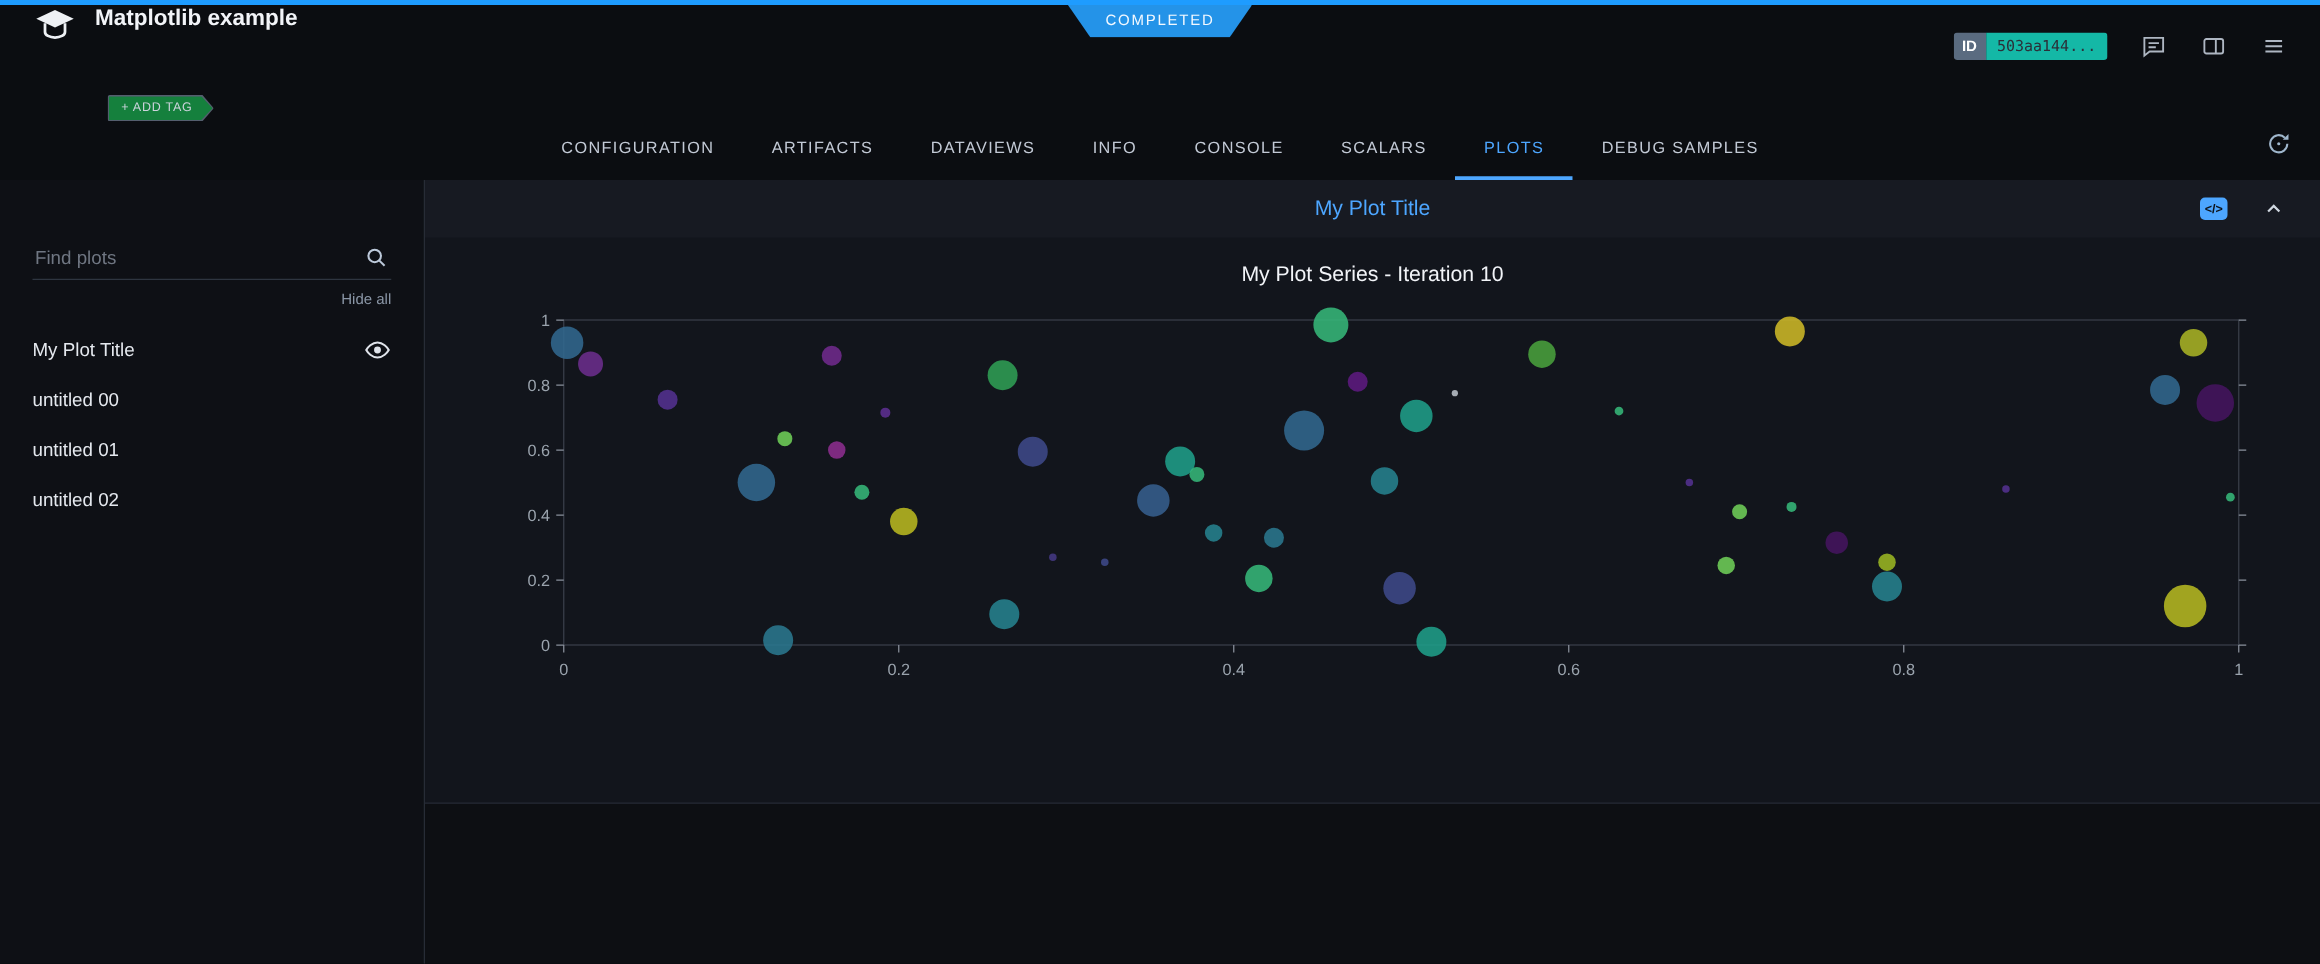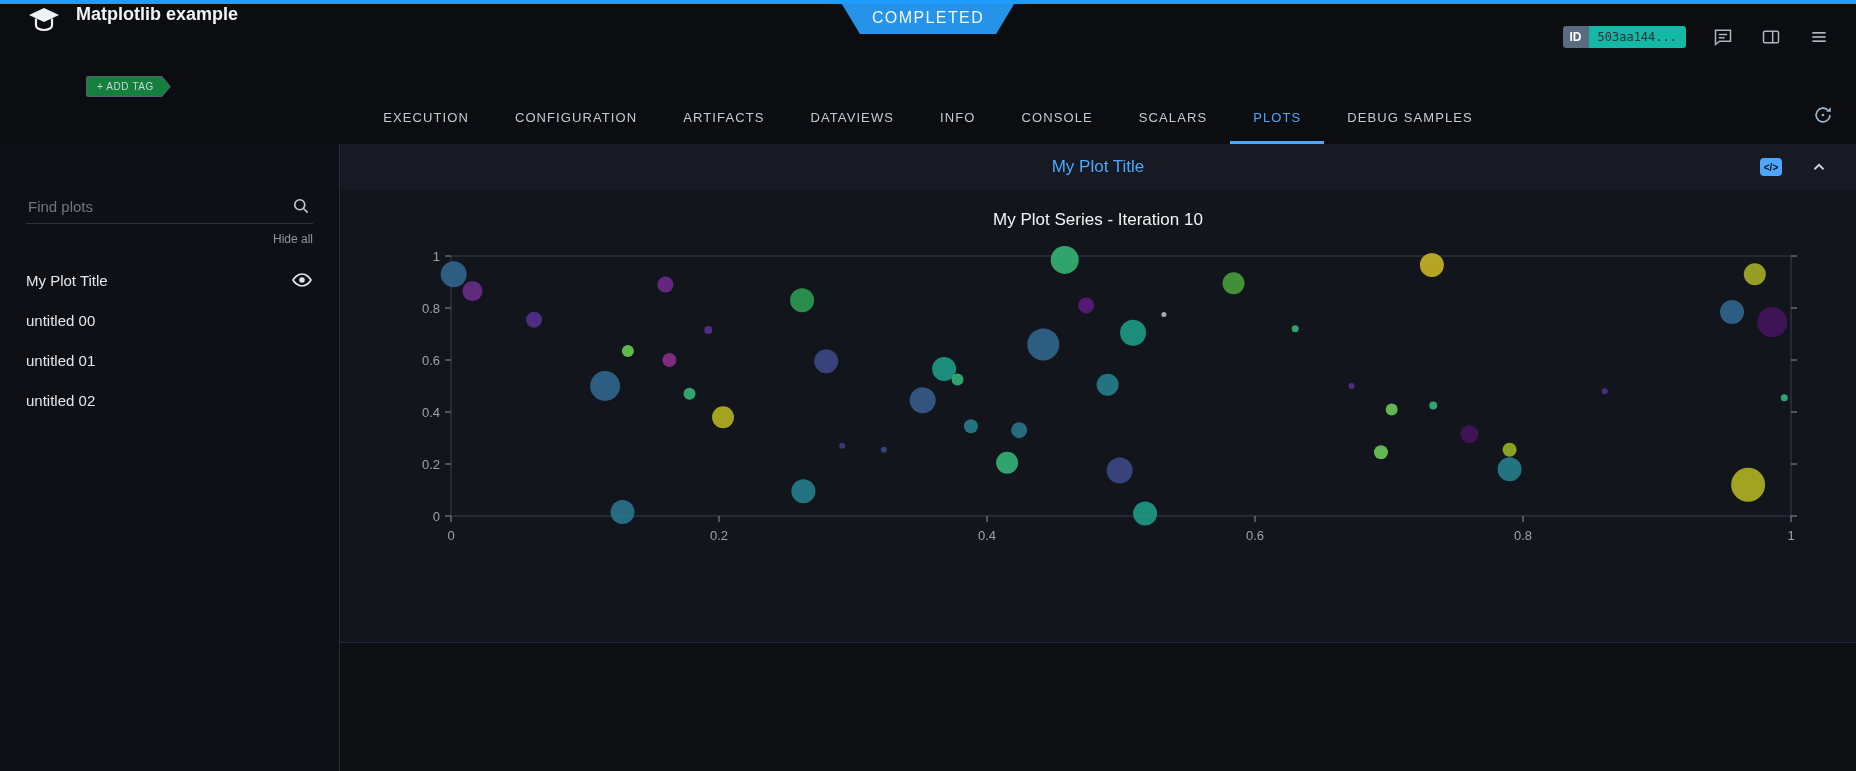--- a/index.html
+++ b/index.html
@@ -3,21 +3,21 @@
 <meta charset="utf-8">
 <style>
   * { margin:0; padding:0; box-sizing:border-box; }
   html,body { width:1856px; height:771px; overflow:hidden; background:#0b0d11;
     font-family:"Liberation Sans", sans-serif; color:#e4e8ee; }
 
   .topstrip { height:4px; background:#1e9cff; width:100%; }
 
   .header { position:relative; height:140px; background:#0b0d11; }
   .ribbon { position:absolute; top:0; left:50%; transform:translateX(-50%);
-    background:#2493e8; color:#f2f8ff; font-size:16px; letter-spacing:1.4px;
+    background:#2493e8; color:#f2f8ff; font-size:12px; letter-spacing:1.4px;
     padding:5px 30px 7px; clip-path:polygon(0 0,100% 0,calc(100% - 18px) 100%,18px 100%); }
 
   .header-row { display:flex; height:66px; padding:0 26px; }
   .logo { width:36px; height:32px; flex:0 0 auto; }
   .app-title { margin-left:14px; font-size:18px; font-weight:bold; color:#f2f4f8; }
   .header-right { margin-left:auto; display:flex; align-items:center; gap:26px; }
   .id-badge { display:flex; align-items:stretch; border-radius:3px; overflow:hidden; cursor:pointer; }
   .id-badge .id-key { background:#5a6b80; color:#fff; font-size:12px; font-weight:bold; padding:4px 7px; }
   .id-badge .id-val { background:#14b8a6; color:#2b3039; font-size:12px; padding:4px 9px;
     font-family:"DejaVu Sans Mono", monospace; }
@@ -109,21 +109,20 @@
       </div>
     </div>
   </div>
 
   <div class="addtag">
     <div class="addtag-inner">+ ADD TAG</div>
   </div>
 
   <div class="tabbar">
 
-    <div class="tab">EXECUTION</div>
       <div class="tab">CONFIGURATION</div>
       <div class="tab">ARTIFACTS</div>
       <div class="tab">DATAVIEWS</div>
       <div class="tab">INFO</div>
       <div class="tab">CONSOLE</div>
       <div class="tab">SCALARS</div>
       <div class="tab active">PLOTS</div>
       <div class="tab">DEBUG SAMPLES</div>
       <div class="refresh hicon">
       <svg width="24" height="24" viewBox="0 0 24 24" fill="none" stroke="#9fb6cc" stroke-width="1.8">

